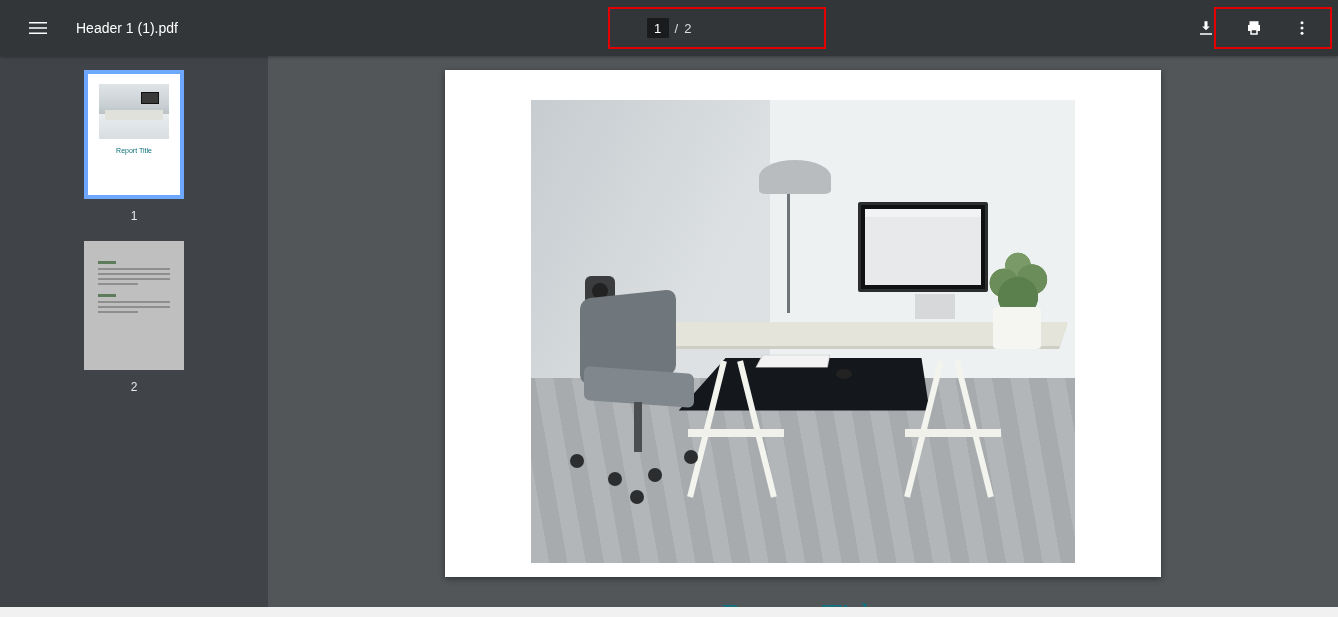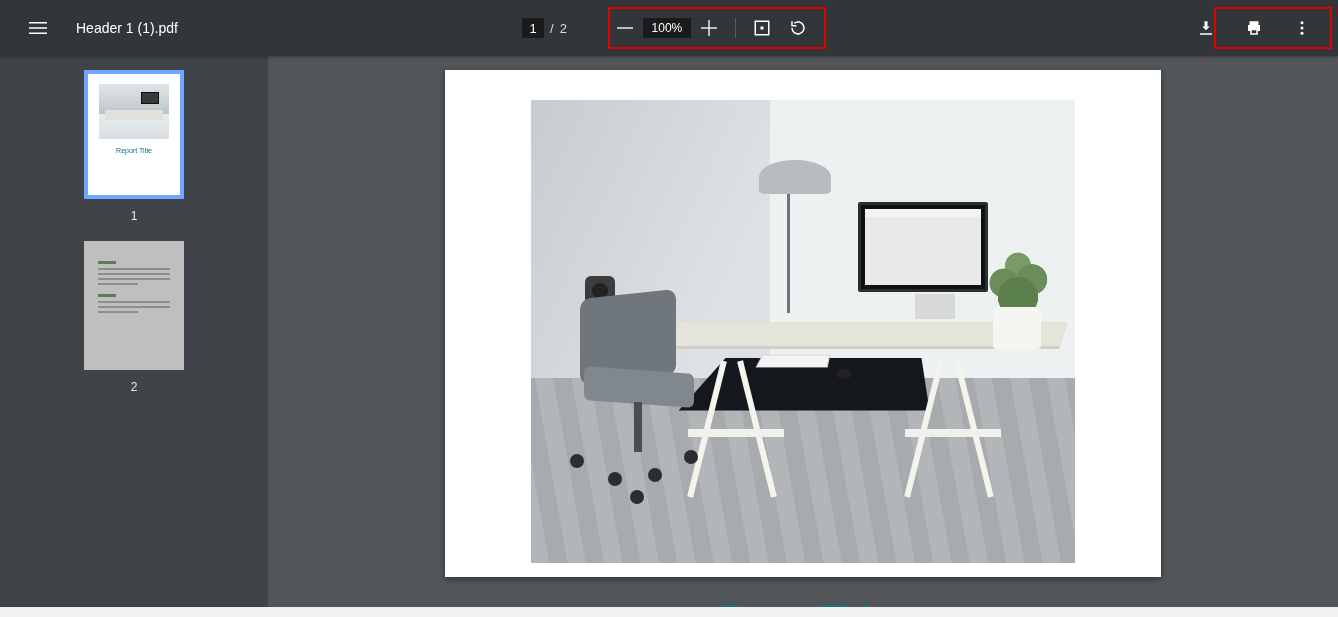--- a/index.html
+++ b/index.html
@@ -173,47 +173,20 @@
     </div>
     <div class="doc-title">Header 1 (1).pdf</div>
   </div>
 
   <div class="tb-center">
     <div class="page-ind">
       <input class="page-input" value="1" style="">
       <span class="page-sep">/</span>
       <span class="page-total">2</span>
     </div>
-    <div class="zoom-group">
-      <div class="icon-btn">
-        <svg width="16" height="16" viewBox="0 0 24 24" fill="#fff">
-            <rect y="11" width="24" height="2"></rect>
-          </svg>
-      </div>
-      <div class="zoom-val">100%</div>
-      <div class="icon-btn">
-        <svg width="16" height="16" viewBox="0 0 24 24" fill="#fff">
-            <rect y="11" width="24" height="2"></rect>
-            <rect x="11" width="2" height="24"></rect>
-          </svg>
-      </div>
-      <div class="vert-div"></div>
-      <div class="icon-btn">
-        <svg width="18" height="18" viewBox="0 0 24 24" fill="none" stroke="#fff" stroke-width="2">
-            <rect x="3" y="3" width="18" height="18"></rect>
-            <rect x="10" y="10" width="4" height="4" fill="#fff" stroke="none"></rect>
-          </svg>
-      </div>
-      <div class="icon-btn">
-        <svg width="18" height="18" viewBox="0 0 24 24" fill="none" stroke="#fff" stroke-width="2">
-            <path d="M4 12a8 8 0 1 0 3-6.3"></path>
-            <polyline points="4 3 4 9 10 9" fill="none"></polyline>
-          </svg>
-      </div>
-    </div>
   </div>
 
   <div class="tb-right">
     <div class="icon-btn">
       <svg width="18" height="18" viewBox="0 0 24 24" fill="#fff">
           <path d="M12 3v12l5-5h-3V3h-4v7H7l5 5z"></path>
           <rect x="4" y="19" width="16" height="2"></rect>
         </svg>
     </div>
     <div class="icon-btn">

